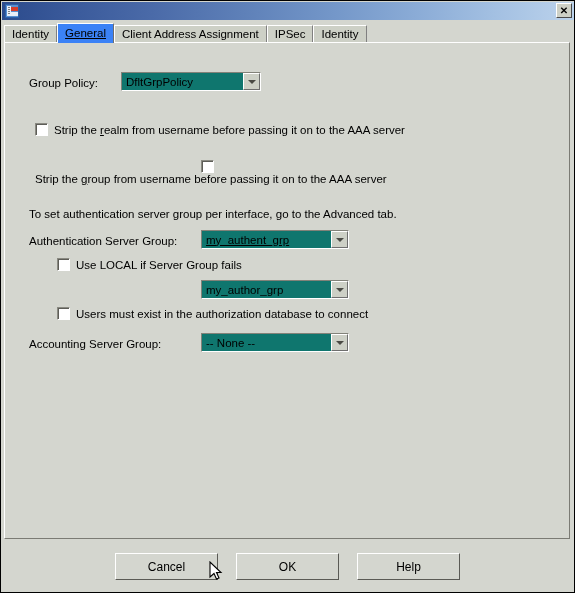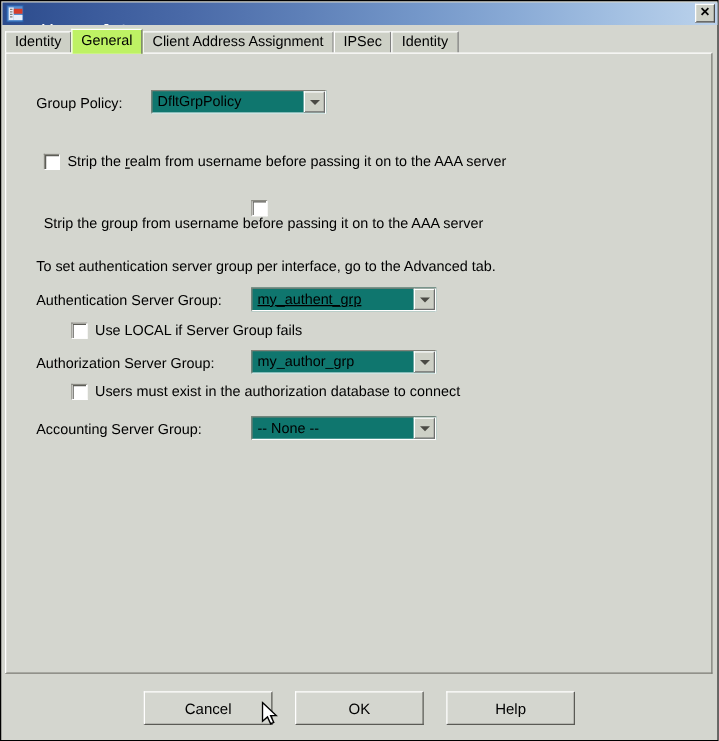--- a/index.html
+++ b/index.html
@@ -97,23 +97,24 @@
     line-height: 17px;
     white-space: nowrap;
     cursor: default;
     margin-right: 0px;
     position: relative;
     font-family: "Liberation Sans", sans-serif;
   }
   .tab.selected {
     height: 20px;
     line-height: 19px;
-    background: #bef264;
+    background: #3b82f6;
     border-color: #ffffff #6e6e6e #d6d8d1 #ffffff;
     z-index: 3;
+    text-decoration: underline;
   }
 
   
   #panel {
     position: absolute;
     left: 3px;
     top: 41px;
     width: 566px;
     height: 497px;
     box-sizing: border-box;
@@ -308,21 +309,20 @@
       <span class="combo-arrow">
           <i></i>
         </span>
     </div>
 
     <div class="cbrow" style="left:52px; top:215px;">
       <span class="cbox"></span>
       <span class="cb-label">Use LOCAL if Server Group fails</span>
     </div>
 
-    <span class="field-label" style="left:24px; top:242px;">Authorization Server Group:</span>
     <div class="combo" style="left:196px; top:237px; width:148px;">
       <span class="combo-value">my_author_grp</span>
       <span class="combo-arrow">
           <i></i>
         </span>
     </div>
 
     <div class="cbrow" style="left:52px; top:264px;">
       <span class="cbox"></span>
       <span class="cb-label">Users must exist in the authorization database to connect</span>

